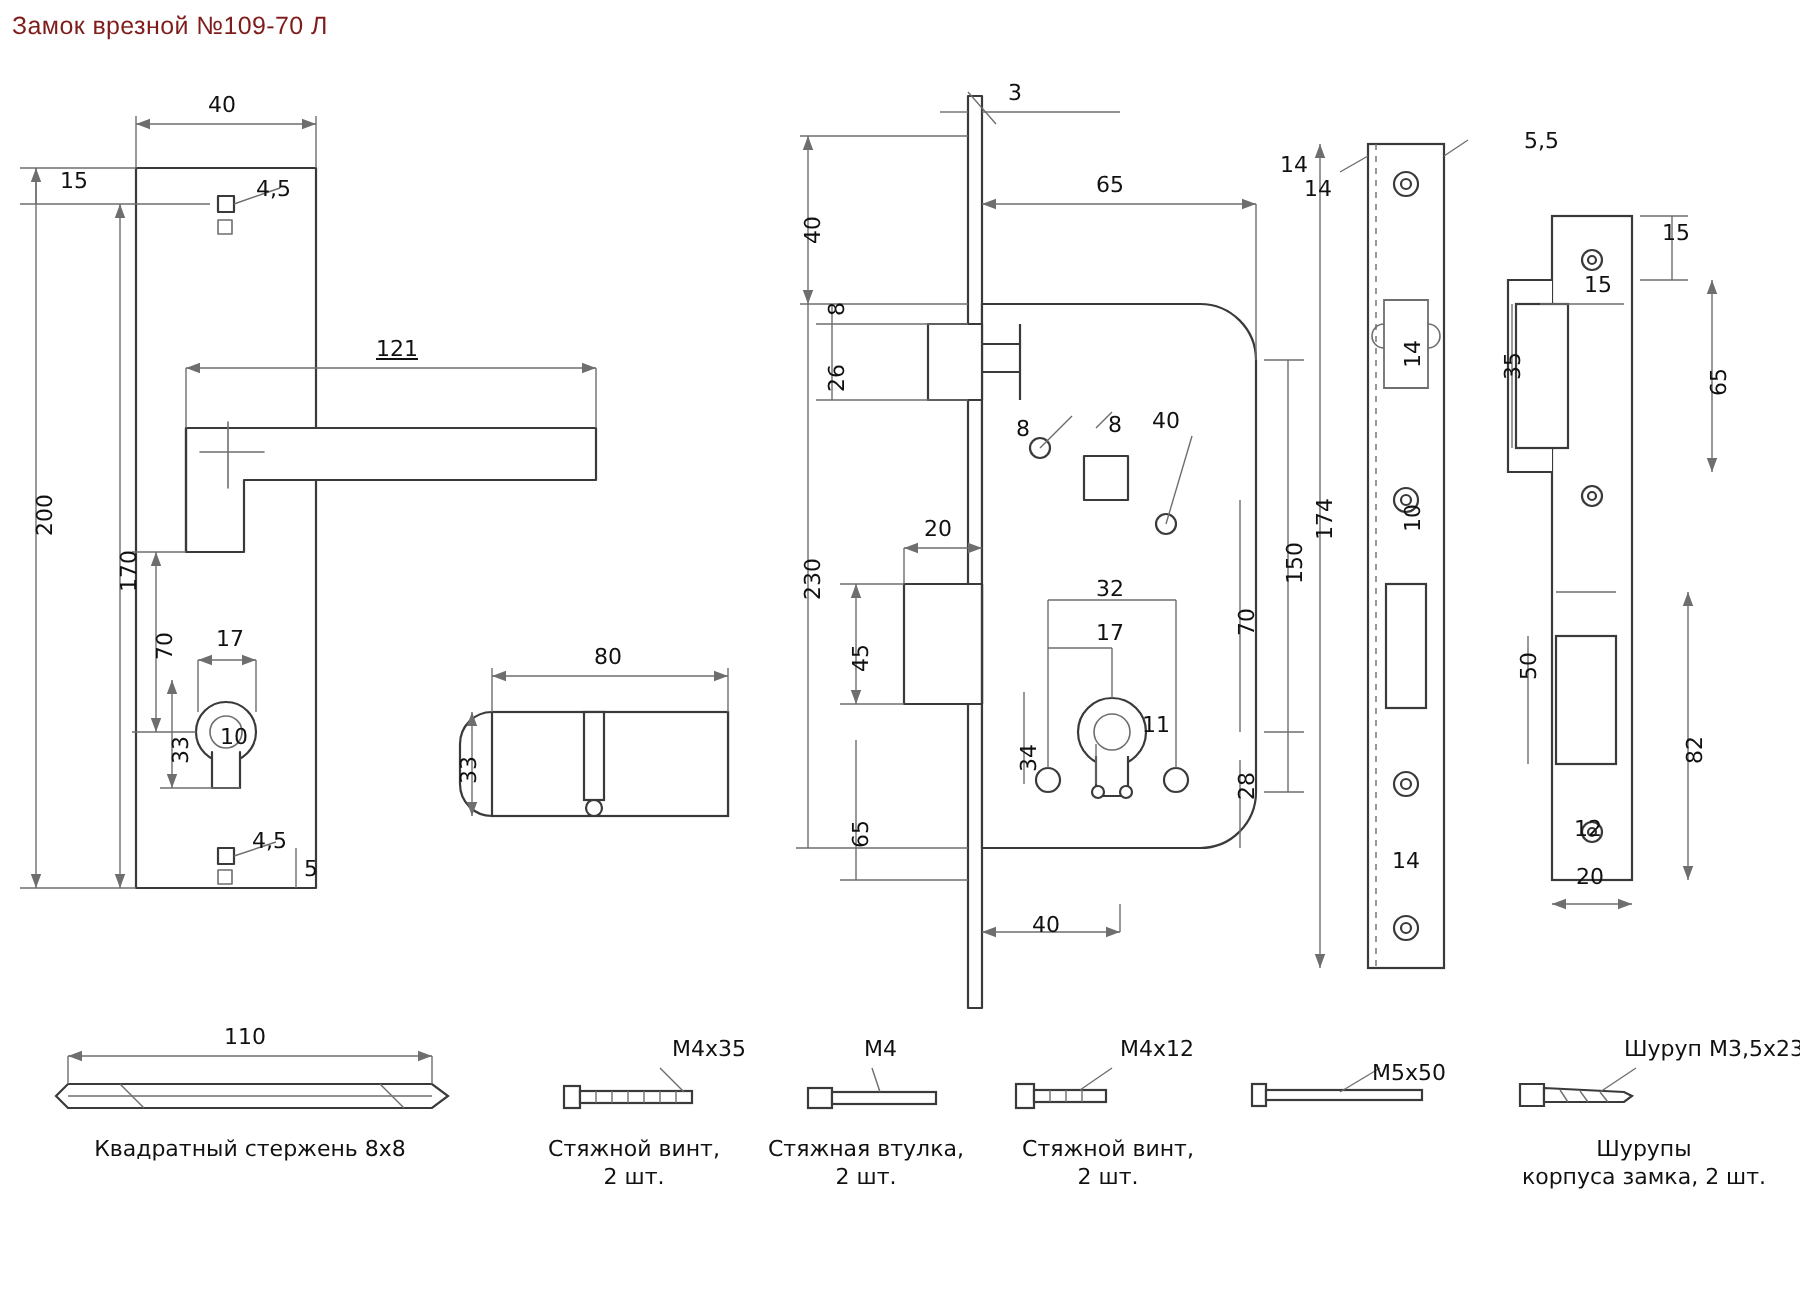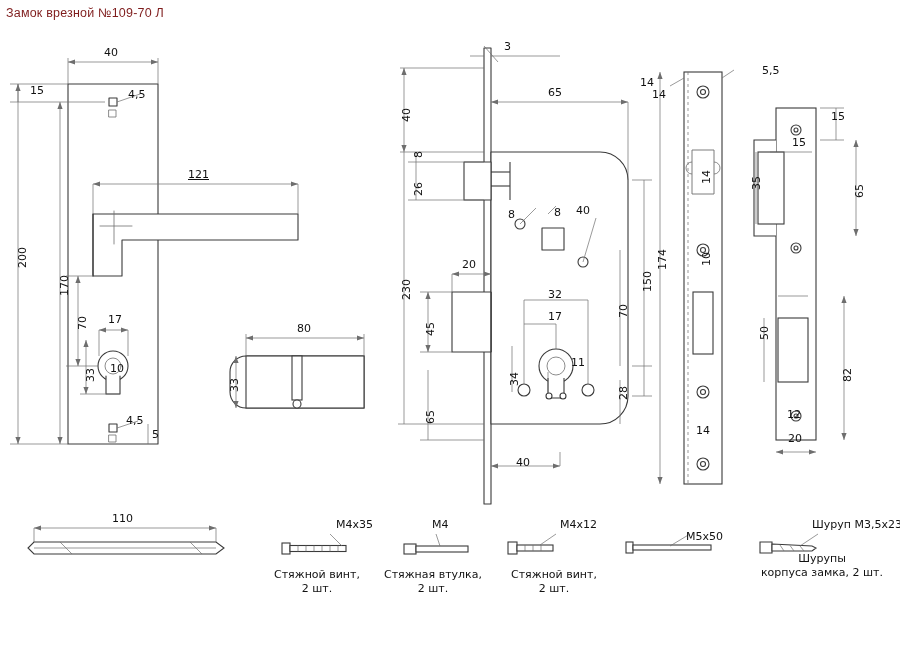--- a/index.html
+++ b/index.html
@@ -348,32 +348,33 @@
   <div class="lbl" style="left:831px;top:110px;">15</div>
   <div class="lbl" style="left:792px;top:136px;">15</div>
   <div class="lbl rot" style="left:750px;top:190px;transform:rotate(-90deg);">35</div>
   <div class="lbl rot" style="left:853px;top:198px;transform:rotate(-90deg);">65</div>
   <div class="lbl rot" style="left:758px;top:340px;transform:rotate(-90deg);">50</div>
   <div class="lbl" style="left:787px;top:360px;margin-top:48px;">12</div>
   <div class="lbl rot" style="left:841px;top:382px;transform:rotate(-90deg);">82</div>
   <div class="lbl" style="left:788px;top:432px;">20</div>
 
   <div class="lbl" style="left:112px;top:512px;">110</div>
+  <div class="cap" style="left:0px;top:568px;width:250px;">Квадратный стержень 8x8</div>
 
   <div class="lbl" style="left:336px;top:518px;">M4x35</div>
   <div class="cap" style="left:262px;top:568px;width:110px;">Стяжной винт,
 2 шт.</div>
 
   <div class="lbl" style="left:432px;top:518px;">M4</div>
   <div class="cap" style="left:378px;top:568px;width:110px;">Стяжная втулка,
 2 шт.</div>
 
   <div class="lbl" style="left:560px;top:518px;">M4x12</div>
   <div class="cap" style="left:494px;top:568px;width:120px;">Стяжной винт,
 2 шт.</div>
 
   <div class="lbl" style="left:686px;top:518px;margin-top:12px;">M5x50</div>
 
   <div class="lbl" style="left:812px;top:518px;">Шуруп M3,5x23</div>
-  <div class="cap" style="left:744px;top:552px;width:156px;">Шурупы
+  <div class="cap" style="left:744px;top:568px;width:156px;">Шурупы
 корпуса замка, 2 шт.</div>
 
 </div>
 
 </body></html>

